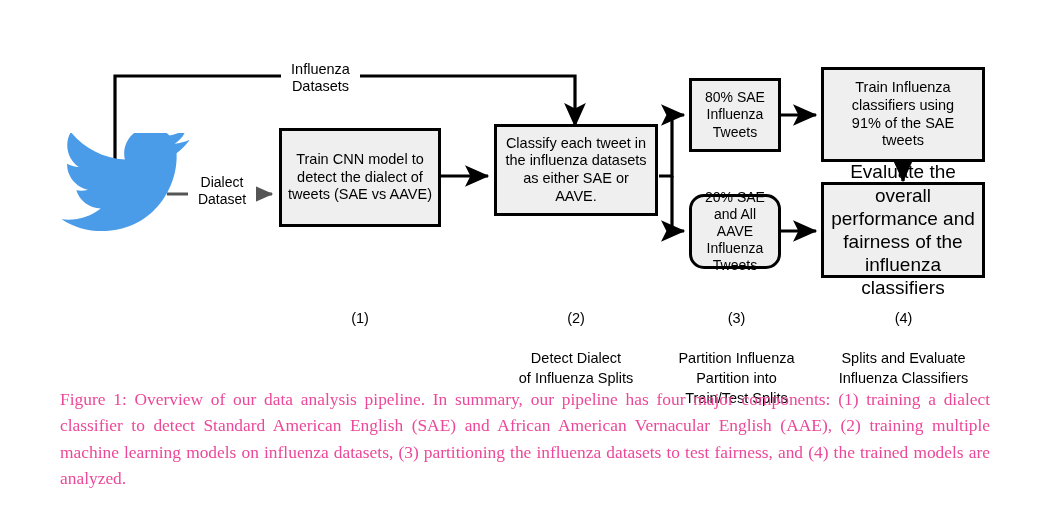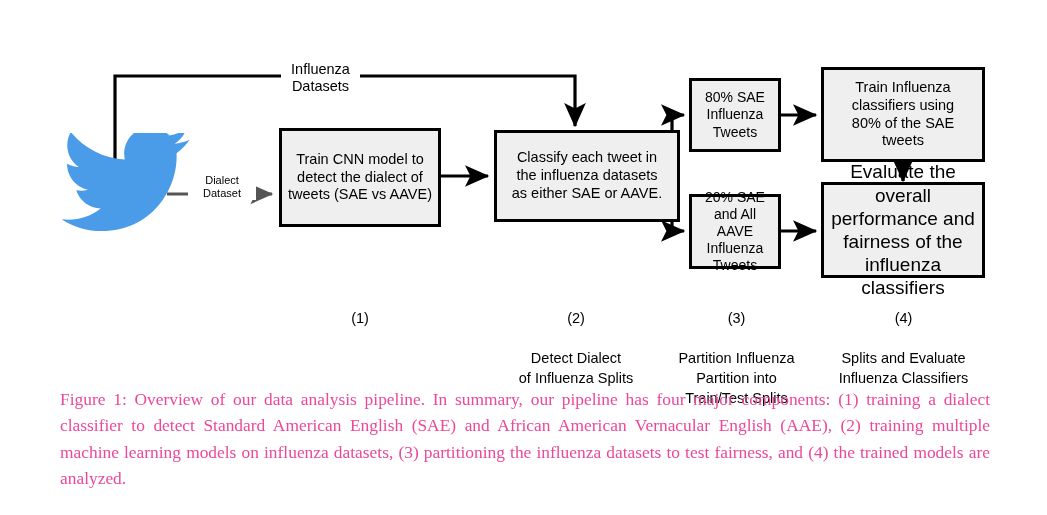--- a/index.html
+++ b/index.html
@@ -126,52 +126,52 @@
     <line x1="903" y1="161" x2="903" y2="181" stroke="#000000" stroke-width="3.4" marker-end="url(#arrow-black)"></line>
   </svg>
 
   <svg id="twitter-logo" viewBox="0 0 248 202">
     <path fill="#4a9be8" d="M221.95 37.36c0.15 2.2 0.15 4.4 0.15 6.6 0 67.07-51.06 144.37-144.37 144.37 -28.74 0-55.44-8.32-77.91-22.77 4.08 0.47 8.01 0.63 12.25 0.63 23.72 0 45.56-8.01 63-21.67 -22.31-0.47-41-15.08-47.44-35.18 3.14 0.47 6.28 0.79 9.58 0.79 4.55 0 9.11-0.63 13.35-1.73 -23.25-4.71-40.7-25.14-40.7-49.8v-0.63c6.75 3.77 14.61 6.13 22.93 6.44 -13.66-9.11-22.62-24.67-22.62-42.27 0-9.42 2.51-18.06 6.91-25.61 24.98 30.79 62.53 50.9 104.64 53.1 -0.79-3.77-1.26-7.69-1.26-11.62 0-27.96 22.62-50.74 50.74-50.74 14.61 0 27.8 6.13 37.07 16.03 11.46-2.2 22.46-6.44 32.19-12.25 -3.77 11.78-11.78 21.67-22.31 27.96 10.21-1.1 20.1-3.93 29.21-7.86 -6.91 10.05-15.55 19-25.45 26.2z"></path>
   </svg>
 
   <div class="flow-label" style="left:283px; top:61px; width:75px; font-size:14.5px;">Influenza
 Datasets</div>
 
-  <div class="flow-label" style="left:188px; top:174px; width:68px; font-size:11px;">Dialect
+  <div class="flow-label" style="left:188px; top:174px; width:68px; font-size:14px;">Dialect
 Dataset</div>
 
   <div class="box" style="left:279px; top:128px; width:162px; height:99px; font-size:14.5px;">
     <span class="box-text">Train CNN model to
 detect the dialect of
 tweets (SAE vs AAVE)</span>
   </div>
 
-  <div class="box" style="left:494px; top:130px; width:186px; height:92px; font-size:14.5px;">
+  <div class="box" style="left:494px; top:124px; width:164px; height:92px; font-size:14.5px;">
     <span class="box-text">Classify each tweet in
 the influenza datasets
 as either SAE or AAVE.</span>
   </div>
 
   <div class="box" style="left:689px; top:78px; width:92px; height:74px; font-size:14px;">
     <span class="box-text">80% SAE
 Influenza
 Tweets</span>
   </div>
 
-  <div class="box" style="left:689px; top:194px; width:92px; height:75px; font-size:14px;">
+  <div class="box" style="left:689px; top:194px; width:92px; height:75px; font-size:14px;border-radius:15px;">
     <span class="box-text">20% SAE
 and All AAVE
 Influenza
 Tweets</span>
   </div>
 
   <div class="box" style="left:821px; top:67px; width:164px; height:95px; font-size:14.5px;">
     <span class="box-text">Train Influenza
 classifiers using
-80% of the SAE
+91% of the SAE
 tweets</span>
   </div>
 
   <div class="box" style="left:821px; top:182px; width:164px; height:96px; font-size:19px;">
     <span class="box-text">Evaluate the overall
 performance and
 fairness of the
 influenza classifiers</span>
   </div>
 

